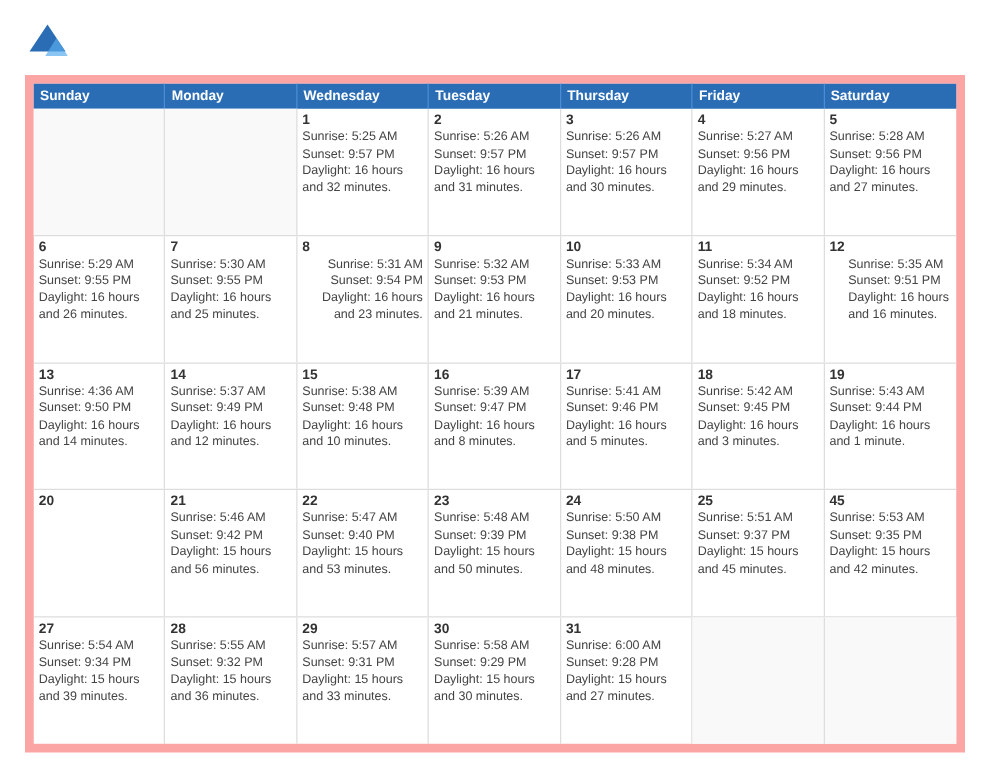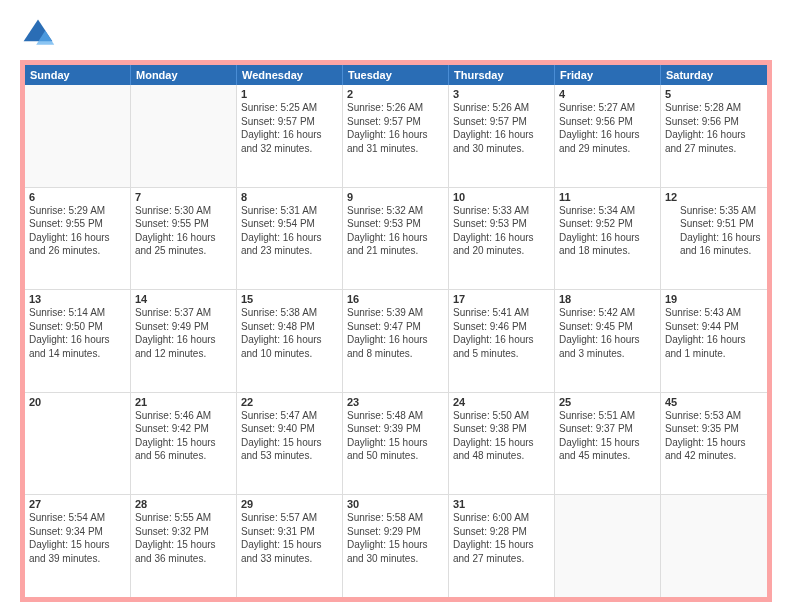--- a/index.html
+++ b/index.html
@@ -57,21 +57,21 @@
       line-height: 1.1;
     }
     .location-title {
       font-size: 14px;
       color: #333;
     }
     .calendar {
       flex: 1;
       display: flex;
       flex-direction: column;
-      border: 5px solid #fca5a5;
+      border: 7px solid #fca5a5;
     }
     .cal-header {
       display: grid;
       grid-template-columns: repeat(7, 1fr);
       background: #2a6db5;
     }
     .cal-header-cell {
       color: #fff;
       font-size: 11px;
       font-weight: bold;
@@ -189,21 +189,21 @@
 Daylight: 16 hours and 26 minutes.</div>
           </div>
           <div class="cal-cell">
             <span class="day-num">7</span>
             <div class="cell-text" style="white-space: pre-line;">Sunrise: 5:30 AM
 Sunset: 9:55 PM
 Daylight: 16 hours and 25 minutes.</div>
           </div>
           <div class="cal-cell">
             <span class="day-num">8</span>
-            <div class="cell-text" style="white-space: pre-line;">Sunrise: 5:31 AM
+            <div class="cell-text" style="white-space: pre-line; text-align: right;">Sunrise: 5:31 AM
 Sunset: 9:54 PM
 Daylight: 16 hours and 23 minutes.</div>
           </div>
           <div class="cal-cell">
             <span class="day-num">9</span>
             <div class="cell-text" style="white-space: pre-line;">Sunrise: 5:32 AM
 Sunset: 9:53 PM
 Daylight: 16 hours and 21 minutes.</div>
           </div>
           <div class="cal-cell">
@@ -221,21 +221,21 @@
           <div class="cal-cell">
             <span class="day-num">12</span>
             <div class="cell-text" style="white-space: pre-line; margin-left: 15px;">Sunrise: 5:35 AM
 Sunset: 9:51 PM
 Daylight: 16 hours and 16 minutes.</div>
           </div>
         </div>
         <div class="cal-row">
           <div class="cal-cell">
             <span class="day-num">13</span>
-            <div class="cell-text" style="white-space: pre-line;">Sunrise: 5:14 AM
+            <div class="cell-text" style="white-space: pre-line;">Sunrise: 4:36 AM
 Sunset: 9:50 PM
 Daylight: 16 hours and 14 minutes.</div>
           </div>
           <div class="cal-cell">
             <span class="day-num">14</span>
             <div class="cell-text" style="white-space: pre-line;">Sunrise: 5:37 AM
 Sunset: 9:49 PM
 Daylight: 16 hours and 12 minutes.</div>
           </div>
           <div class="cal-cell">

